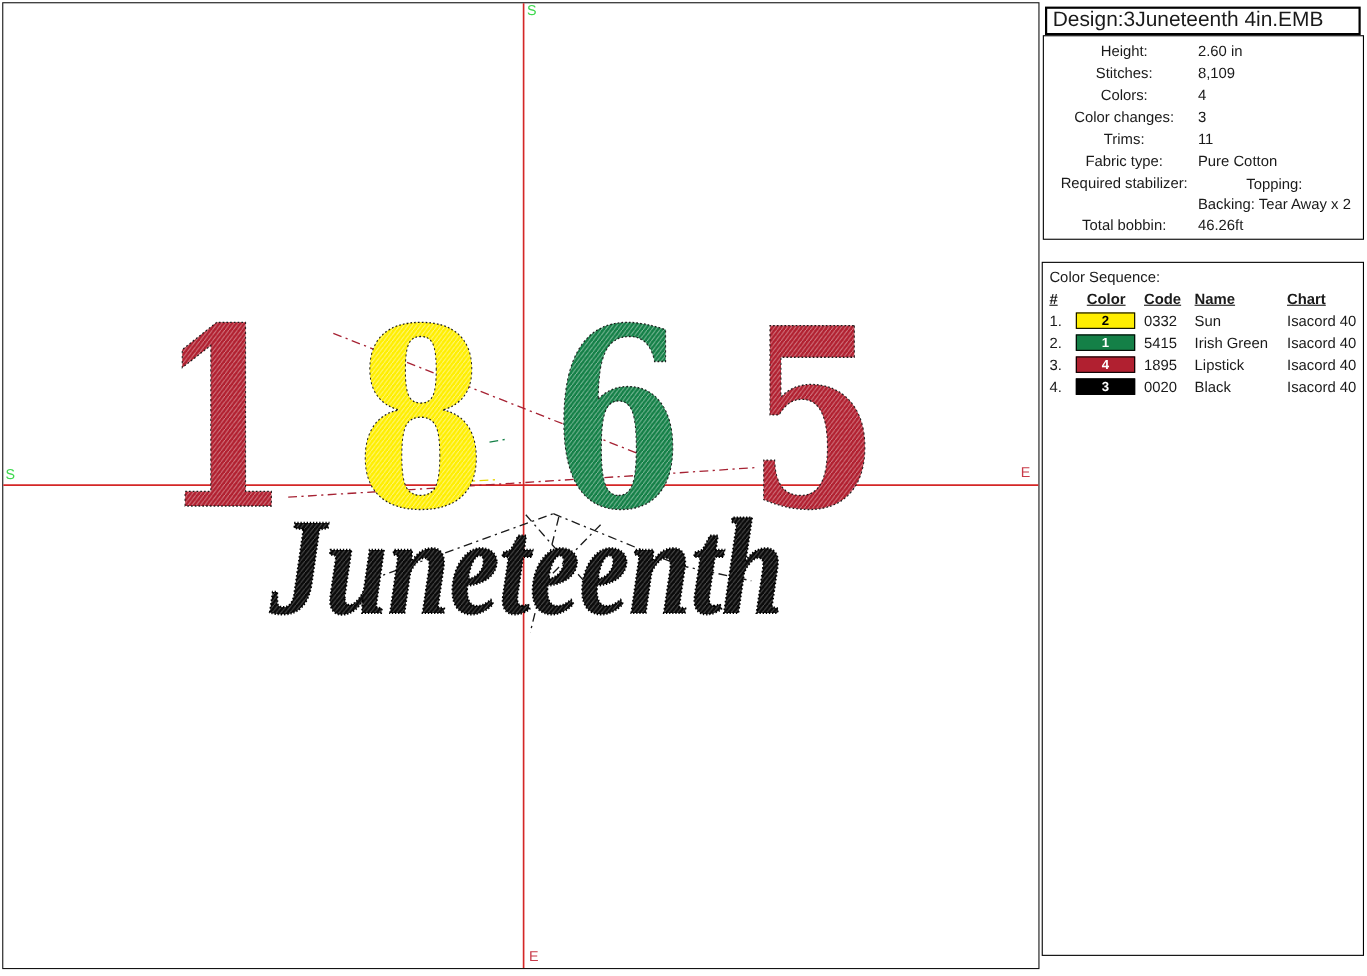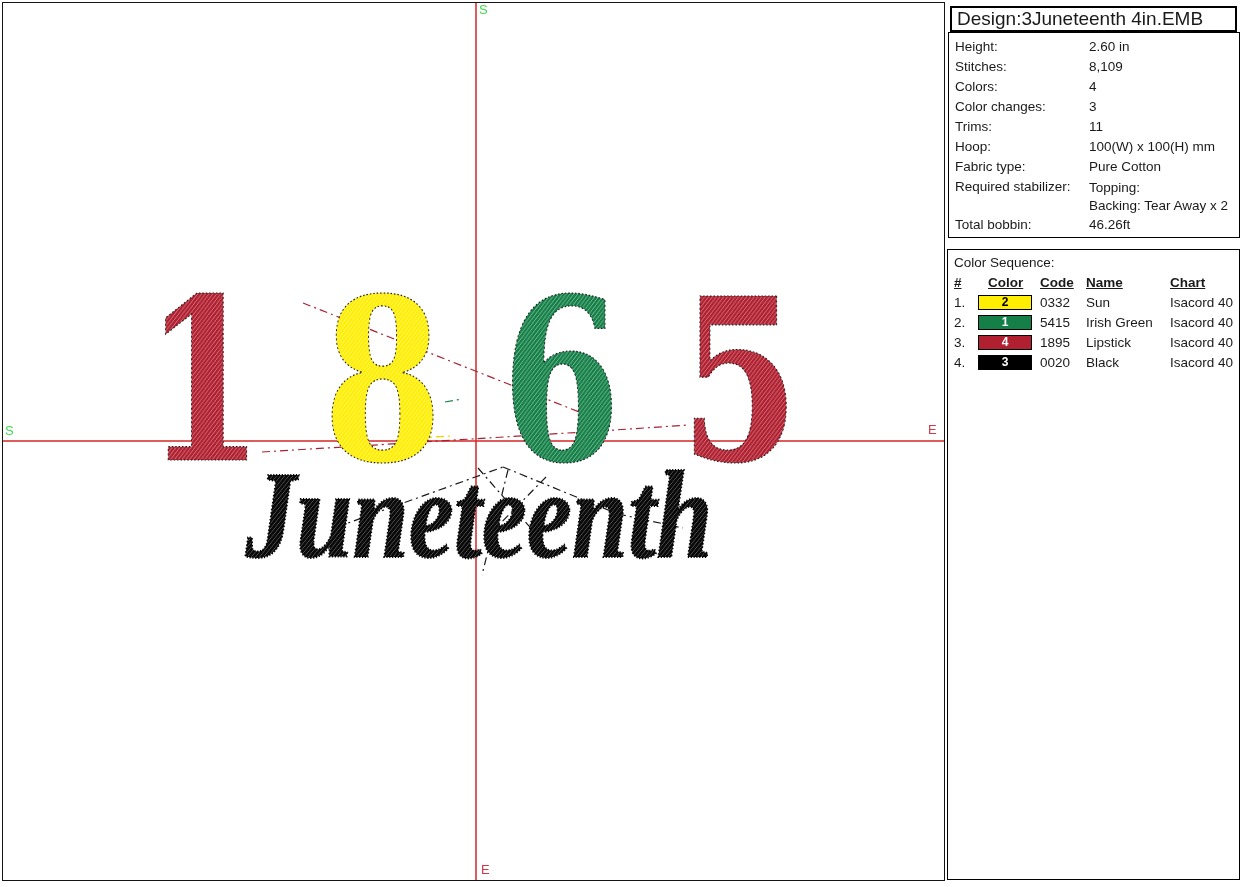--- a/index.html
+++ b/index.html
@@ -8,26 +8,26 @@
   
   .canvas-frame{position:absolute;left:2px;top:2px;width:941px;height:877px;
                 border:1px solid #141414;background:#fff;}
   .canvas-svg{position:absolute;left:0;top:0;}
   .marker{position:absolute;font-size:13px;line-height:13px;font-family:"Liberation Sans",sans-serif;}
   
   .title-box{position:absolute;left:950px;top:6px;width:287px;height:26px;box-sizing:border-box;
              border:2px solid #000;background:#fff;font-size:19px;line-height:22px;
              padding:0 5px;white-space:nowrap;overflow:hidden;}
   .info-box{position:absolute;left:948px;top:32px;width:292px;box-sizing:border-box;
-            border:1px solid #000;background:#fff;padding:4px 4px 2px 6px;font-size:13.5px;}
+            border:1px solid #000;background:#fff;padding:4px 4px 2px 6px;font-size:13.5px;text-align:center;}
   .info-row{display:flex;line-height:20px;}
   .info-label{width:134px;flex:0 0 134px;}
   .info-value{white-space:pre-line;}
   .info-row.multiline .info-value{line-height:18px;padding-top:2px;}
-  .seq-box{position:absolute;left:947px;top:249px;width:293px;height:631px;box-sizing:border-box;
+  .seq-box{position:absolute;left:947px;top:238px;width:293px;height:631px;box-sizing:border-box;
            border:1px solid #000;background:#fff;padding:3px 4px 0 6px;font-size:13.5px;}
   .seq-heading{line-height:19px;}
   .seq-row{display:grid;grid-template-columns:24px 62px 46px 84px auto;align-items:center;height:20px;}
   .seq-row.header span{font-weight:bold;text-decoration:underline;}
   .seq-row.header .col-color{justify-self:start;padding-left:10px;text-decoration:underline;}
   .swatch{width:54px;height:15px;border:1px solid #000;box-sizing:border-box;
           text-align:center;font-size:12px;line-height:13px;font-weight:bold;}
 </style>
 </head>
 <body>
@@ -110,24 +110,20 @@
     </div>
     <div class="info-row">
       <span class="info-label">Color changes:</span>
       <span class="info-value">3</span>
     </div>
     <div class="info-row">
       <span class="info-label">Trims:</span>
       <span class="info-value">11</span>
     </div>
     <div class="info-row">
-      <span class="info-label">Hoop:</span>
-      <span class="info-value">100(W) x 100(H) mm</span>
-    </div>
-    <div class="info-row">
       <span class="info-label">Fabric type:</span>
       <span class="info-value">Pure Cotton</span>
     </div>
     <div class="info-row multiline">
       <span class="info-label">Required stabilizer:</span>
       <span class="info-value">Topping:
 Backing: Tear Away x 2</span>
     </div>
     <div class="info-row">
       <span class="info-label">Total bobbin:</span>

